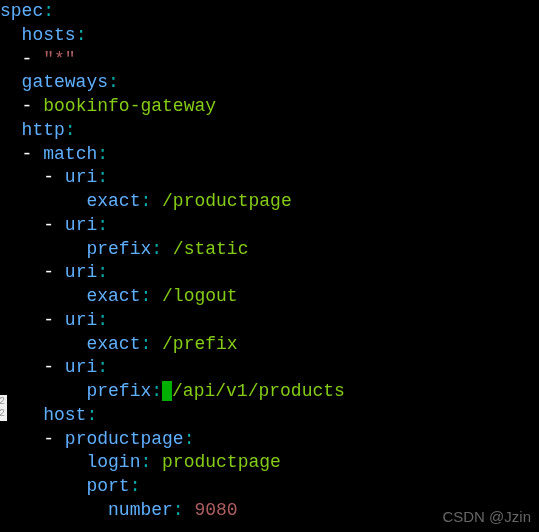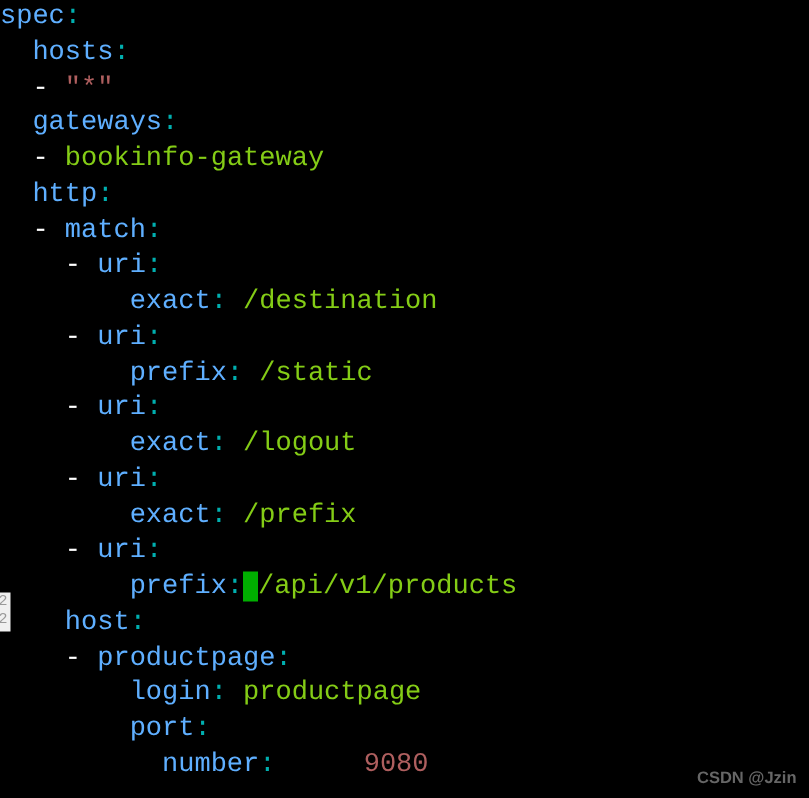--- a/index.html
+++ b/index.html
@@ -17,36 +17,35 @@
     }
     .code-container {
       padding: 0;
       white-space: pre;
     }
     .key { color: #5fafff; }
     .colon { color: #00afaf; }
     .dash { color: #fff; }
     .string { color: #af5f5f; }
     .value { color: #84cc16; }
-    .number { color: #af5f5f; margin-left: 48px; }
+    .number { color: #af5f5f; }
     .cursor {
       background: #00af00;
       display: inline-block;
       width: 10px;
       height: 20px;
       vertical-align: text-bottom;
     }
     .watermark {
       position: absolute;
       bottom: 5px;
       right: 8px;
-      font-size: 11px;
+      font-size: 15px;
       color: #666;
       font-family: Arial, sans-serif;
-      font-weight: bold;
     }
     .line-nums {
       position: absolute;
       left: -3px;
       top: 395px;
       background: #f0f0f0;
       color: #999;
       font-size: 10px;
       padding: 1px 2px;
       line-height: 1.2;
@@ -56,21 +55,21 @@
 <body>
 
 <div class="code-container"><span class="key">spec</span><span class="colon">:</span>
   <span class="key">hosts</span><span class="colon">:</span>
   <span class="dash">-</span> <span class="string">"*"</span>
   <span class="key">gateways</span><span class="colon">:</span>
   <span class="dash">-</span> <span class="value">bookinfo-gateway</span>
   <span class="key">http</span><span class="colon">:</span>
   <span class="dash">-</span> <span class="key">match</span><span class="colon">:</span>
     <span class="dash">-</span> <span class="key">uri</span><span class="colon">:</span>
-        <span class="key">exact</span><span class="colon">:</span> <span class="value">/destination</span>
+        <span class="key">exact</span><span class="colon">:</span> <span class="value">/productpage</span>
     <span class="dash">-</span> <span class="key">uri</span><span class="colon">:</span>
         <span class="key">prefix</span><span class="colon">:</span> <span class="value">/static</span>
     <span class="dash">-</span> <span class="key">uri</span><span class="colon">:</span>
         <span class="key">exact</span><span class="colon">:</span> <span class="value">/logout</span>
     <span class="dash">-</span> <span class="key">uri</span><span class="colon">:</span>
         <span class="key">exact</span><span class="colon">:</span> <span class="value">/prefix</span>
     <span class="dash">-</span> <span class="key">uri</span><span class="colon">:</span>
         <span class="key">prefix</span><span class="colon">:</span><span class="cursor"></span><span class="value">/api/v1/products</span>
     <span class="key">host</span><span class="colon">:</span>
     <span class="dash">-</span> <span class="key">productpage</span><span class="colon">:</span>

